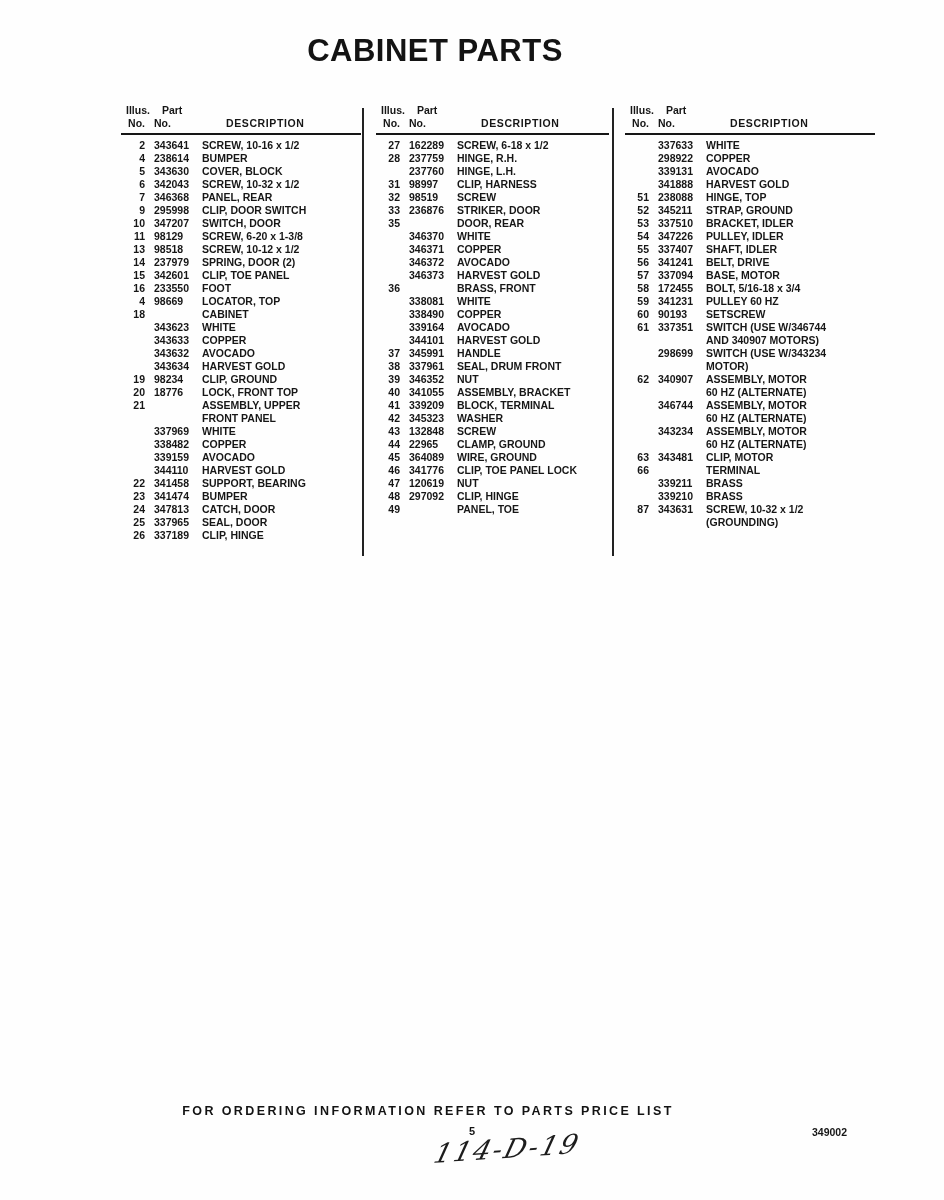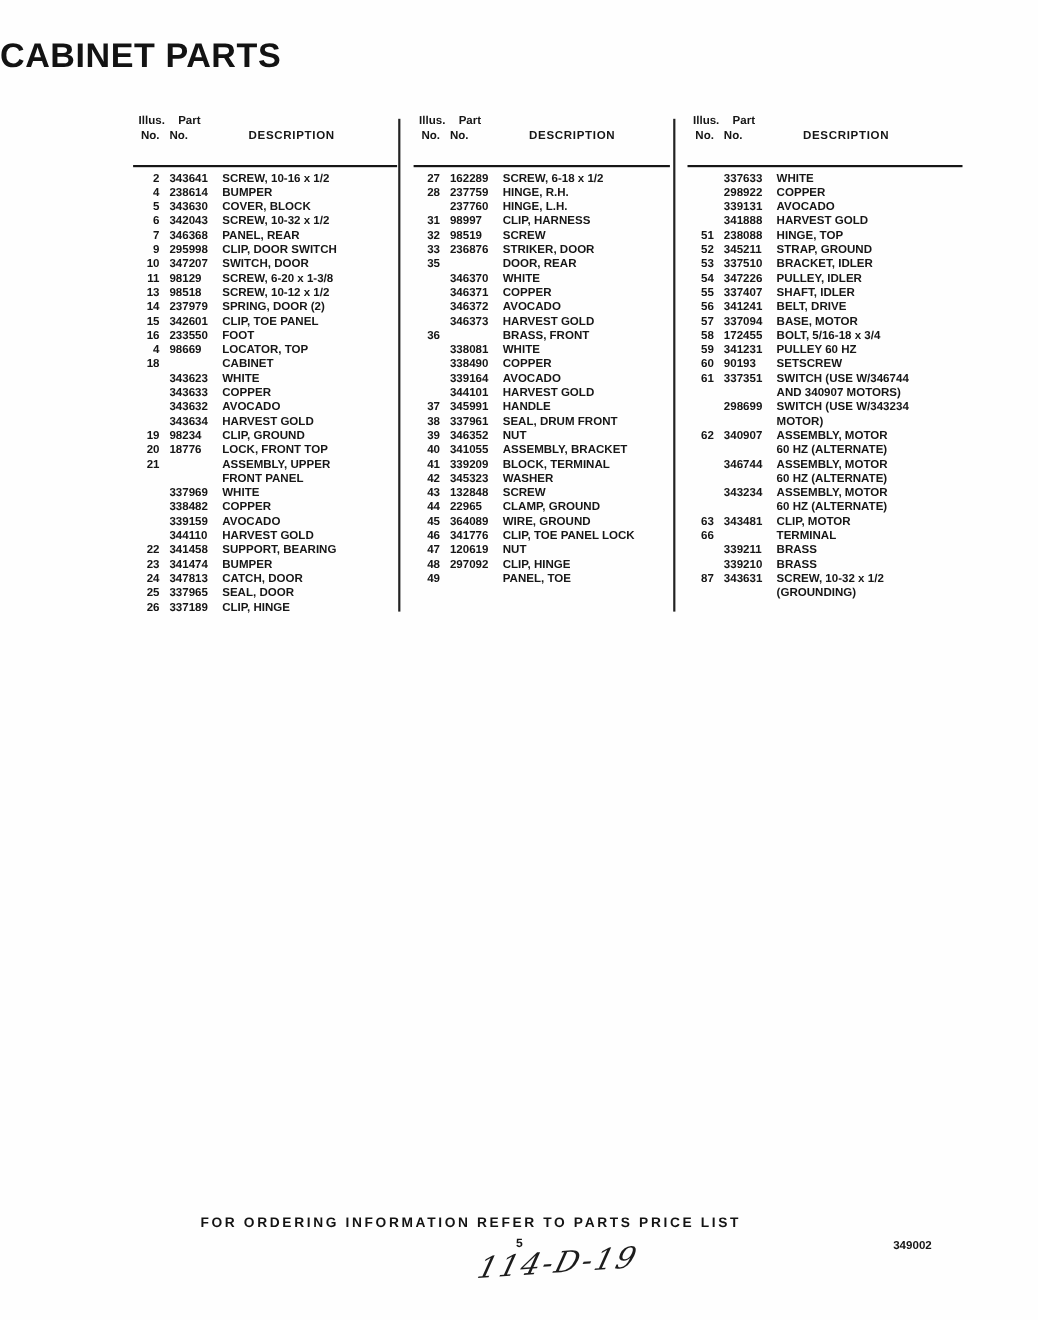--- a/index.html
+++ b/index.html
@@ -15,24 +15,26 @@
     color: #161616;
     font-family: "Liberation Sans", sans-serif;
     overflow: hidden;
   }
   .page-title {
     position: absolute;
     top: 33px;
     left: 0;
     width: 806px;
     margin: 0;
+    text-align: center;
     font-size: 31px;
     font-weight: 800;
     letter-spacing: 0.5px;
     color: #131313;
+    padding-left: 32px;
   }
   .page-subtitle {
     position: absolute;
     top: 74px;
     left: 0;
     width: 944px;
     text-align: center;
     font-size: 17px;
     font-weight: 700;
     letter-spacing: 0.8px;
@@ -59,21 +61,21 @@
     height: 448px;
     background: #222;
   }
   .vd-1 { left: 241px; }
   .vd-2 { left: 491px; }
   .col-header {
     font-size: 10.5px;
     font-weight: 700;
     line-height: 13px;
     border-bottom: 2px solid #161616;
-    padding-bottom: 20px;
+    padding-bottom: 3px;
     white-space: nowrap;
   }
   .hdr-line1 .h-illus { margin-left: 5px; }
   .hdr-line1 .h-part  { margin-left: 12px; }
   .hdr-line2 { display: flex; }
   .hdr-line2 .h-no1 { width: 24px; flex: none; text-align: right; }
   .hdr-line2 .h-no2 { width: 46px; flex: none; padding-left: 9px; }
   .hdr-line2 .h-desc { flex: 1; padding-left: 26px; letter-spacing: 0.6px; }
   .rows { margin-top: 4px; }
   .row {

